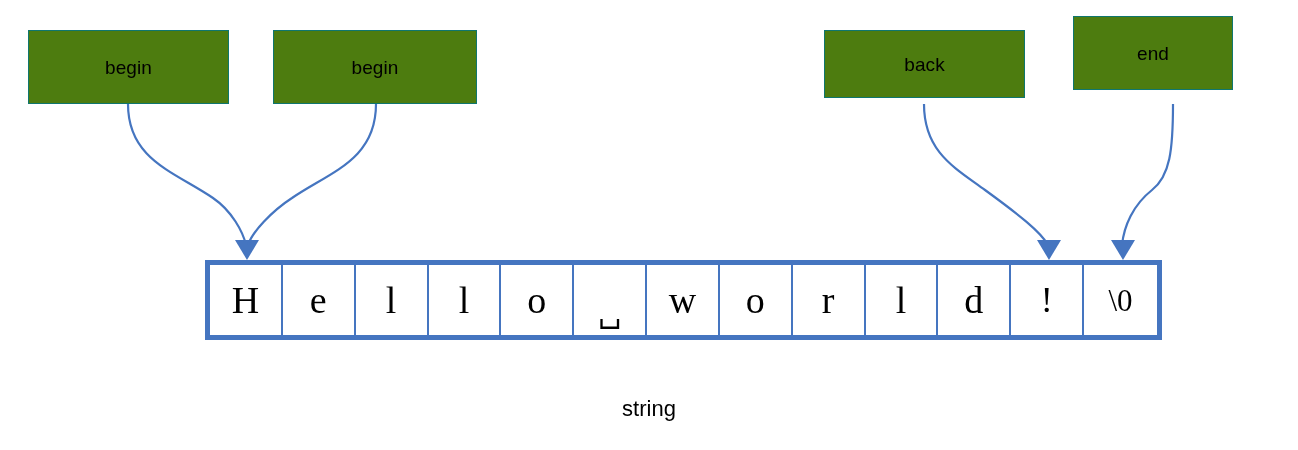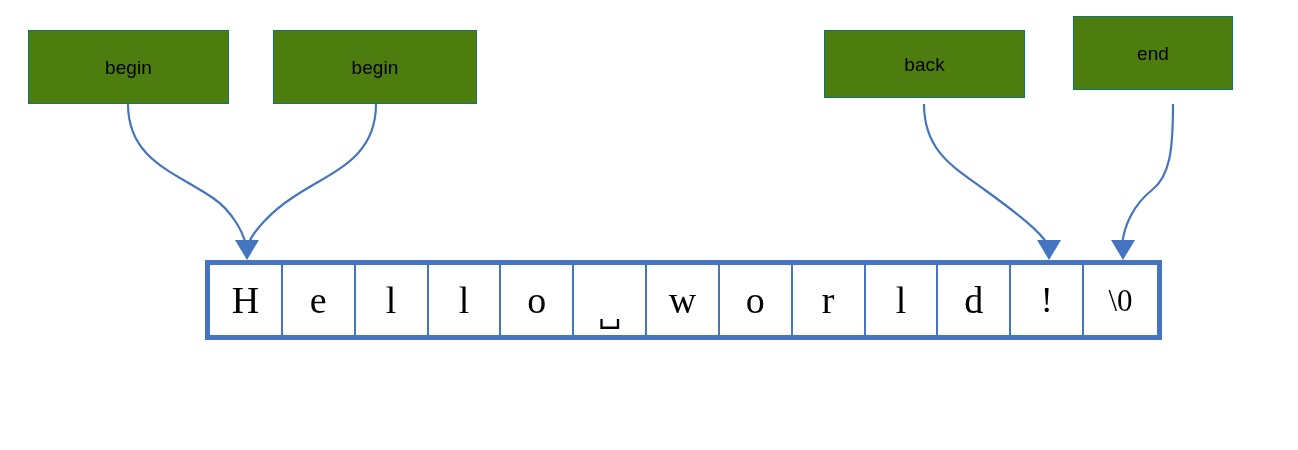--- a/index.html
+++ b/index.html
@@ -183,14 +183,15 @@
         <span class="cell-char">d</span>
       </div>
     <div class="cell cell-bang">
         <span class="cell-char">!</span>
       </div>
     <div class="cell cell-nul">
         <span class="cell-char">\0</span>
       </div>
   </div>
 
+  <div id="array-caption">string</div>
 
 </div>
 
 </body></html>

